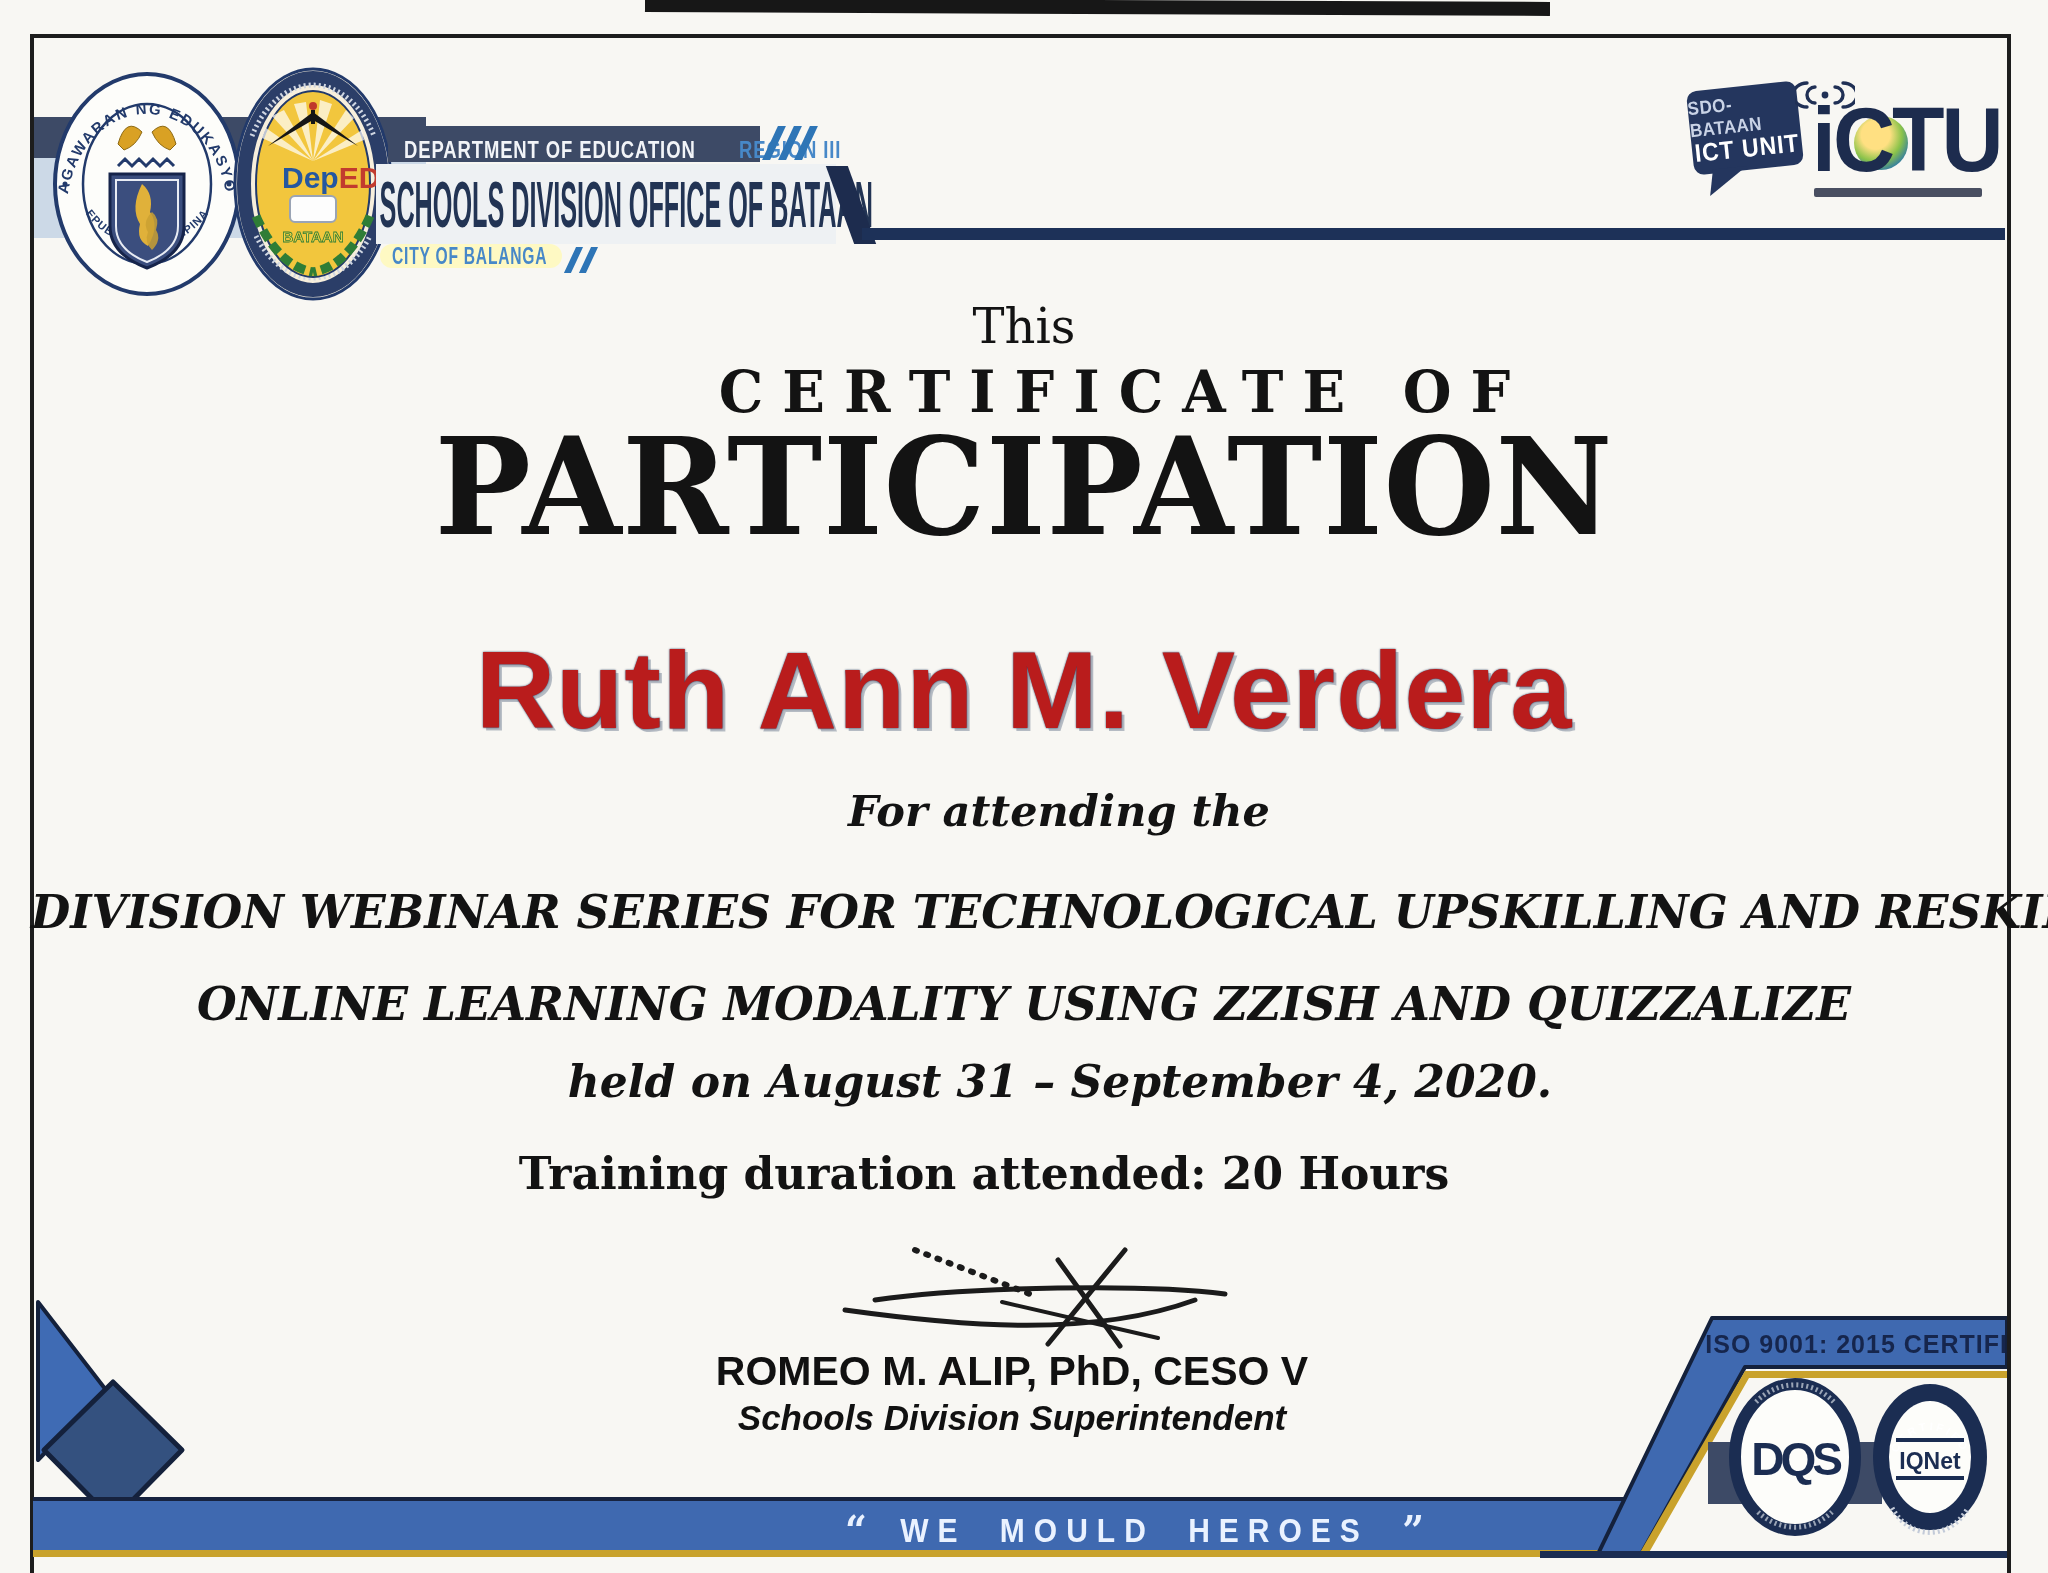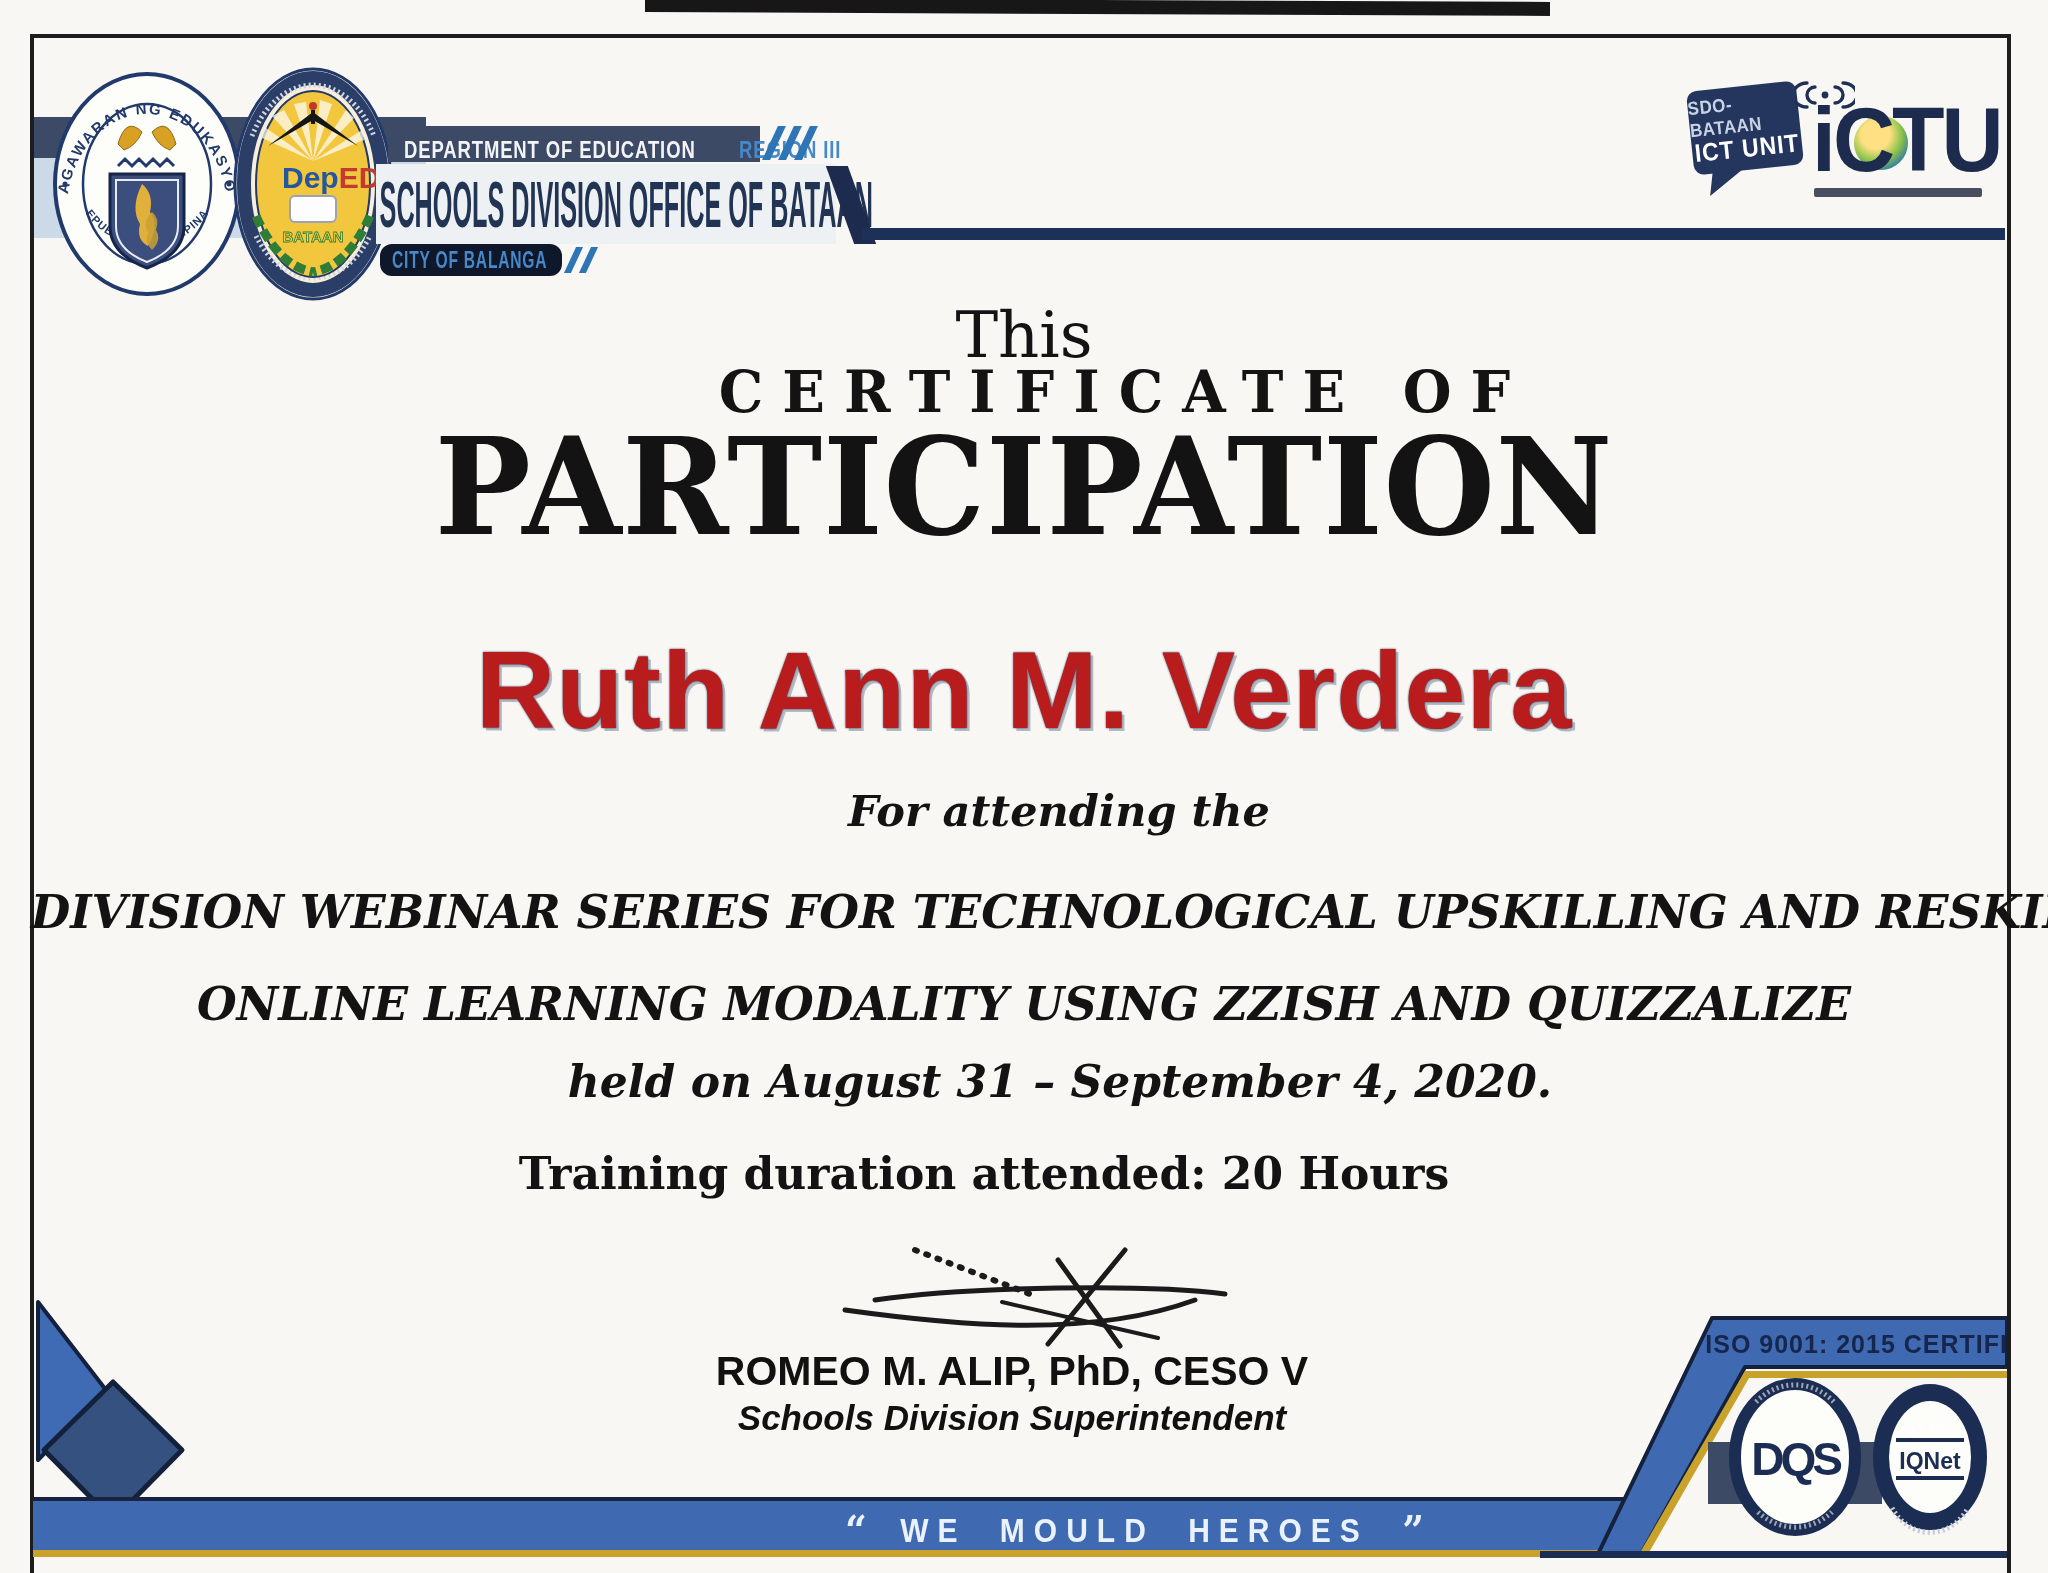--- a/index.html
+++ b/index.html
@@ -17,42 +17,42 @@
   
   #row1{left:388px;top:126px;width:372px;height:36px;background:#3d4a66;display:flex;align-items:flex-end;padding-left:16px;box-sizing:border-box;}
   #row1 .dept{color:#f2f4f8;font-weight:bold;font-size:21px;letter-spacing:1px;transform:scale(.88,1.18);transform-origin:left center;white-space:nowrap;}
   #row1 .region{color:#4788c8;font-weight:bold;font-size:21px;letter-spacing:1px;margin-left:4px;transform:scale(.88,1.18);transform-origin:left center;white-space:nowrap;}
   .slashes{display:flex;gap:8px;}
   #slashes-top{left:770px;top:126px;}
   .slash{width:8px;height:34px;background:#2e75b6;transform:skewX(-25deg);}
   #row2{left:376px;top:164px;width:460px;height:80px;background:#eef1f3;display:flex;align-items:center;}
   #row2 .office{color:#223454;font-weight:bold;font-size:56px;letter-spacing:0;transform:scale(.45,1.16);transform-origin:left center;white-space:nowrap;padding-left:8px;}
   #backslash{left:840px;top:166px;width:22px;height:78px;background:#1d2c4e;transform:skewX(20deg);}
-  #row3{left:380px;top:244px;width:182px;height:32px;background:#0f172a;display:flex;align-items:center;padding-left:12px;box-sizing:border-box;border-radius:12px;}
+  #row3{left:380px;top:244px;width:182px;height:24px;background:#fef9c3;display:flex;align-items:center;padding-left:12px;box-sizing:border-box;border-radius:12px;}
   #row3 .city{color:#4788c8;font-weight:bold;font-size:20px;letter-spacing:1px;transform:scale(.78,1.15);transform-origin:left center;white-space:nowrap;}
   #slashes-city{left:570px;top:247px;}
   #slashes-city .slash{height:26px;width:7px;}
   #header-line{left:862px;top:228px;width:1143px;height:12px;background:#1d3158;}
 
   
   #bubble{left:1690px;top:86px;width:110px;height:84px;background:#24365e;border-radius:10px;
           transform:rotate(-6deg);display:flex;flex-direction:column;justify-content:center;align-items:center;}
   #bubble::after{content:"";position:absolute;left:16px;bottom:-22px;width:0;height:0;
           border-top:26px solid #24365e;border-right:34px solid transparent;transform:skewX(-12deg);}
   #bubble .l1{color:#c9d3e6;font-weight:bold;font-size:17px;letter-spacing:.5px;transform:scaleY(1.1);}
   #bubble .l2{color:#ffffff;font-weight:bold;font-size:23px;letter-spacing:1px;transform:scaleY(1.1);}
   #signal{left:1795px;top:80px;width:60px;height:30px;}
   #globe{left:1854px;top:116px;width:54px;height:54px;border-radius:50%;
          background:radial-gradient(circle at 40% 35%,#ffe082 0 30%,#8bc34a 55%,#1565c0 85%);}
   #ictu-text{left:1812px;top:88px;width:200px;color:#1d2c4e;font-weight:bold;font-size:86px;letter-spacing:-3px;transform:scaleY(1.05);transform-origin:left top;}
   #ictu-tag{left:1814px;top:188px;width:168px;height:9px;background:#2a3147;opacity:.85;border-radius:2px;}
 
   
   .center-line{left:0;width:2048px;text-align:center;color:#131313;white-space:nowrap;}
-  #this-line{top:298px;font-family:"DejaVu Serif",serif;font-size:64px;}
+  #this-line{top:298px;font-family:"DejaVu Serif",serif;font-size:48px;}
   #cert-of{top:358px;font-family:"DejaVu Serif",serif;font-weight:bold;font-size:56px;letter-spacing:.34em;transform:translateX(100px) scaleY(1.05);}
   #participation{top:412px;font-family:"DejaVu Serif",serif;font-weight:bold;font-size:128px;letter-spacing:.005em;transform:scaleY(1.05);}
   #given-to{top:594px;font-family:"DejaVu Serif",serif;font-size:48px;}
   #recipient{top:626px;font-size:110px;font-weight:bold;color:#b91c1c;letter-spacing:1px;
              text-shadow:0 0 2px #1c3156,3px 3px 0 rgba(28,49,86,.30);}
   #attending{top:786px;font-family:"DejaVu Serif",serif;font-weight:bold;font-style:italic;font-size:43px;transform:translateX(35px);}
   .title-line{font-family:"DejaVu Serif",serif;font-weight:bold;font-style:italic;font-size:47px;transform:scaleX(.97);}
   #title1{top:884px;}
   #title2{top:976px;}
   #held{top:1056px;font-family:"DejaVu Serif",serif;font-weight:bold;font-style:italic;font-size:44px;padding-left:36px;}

